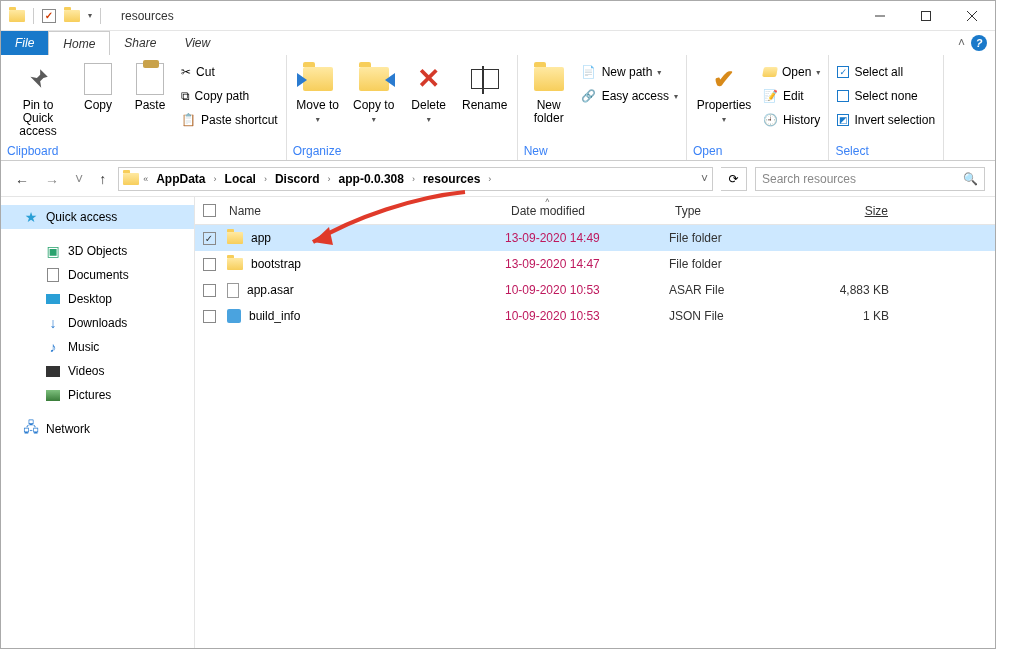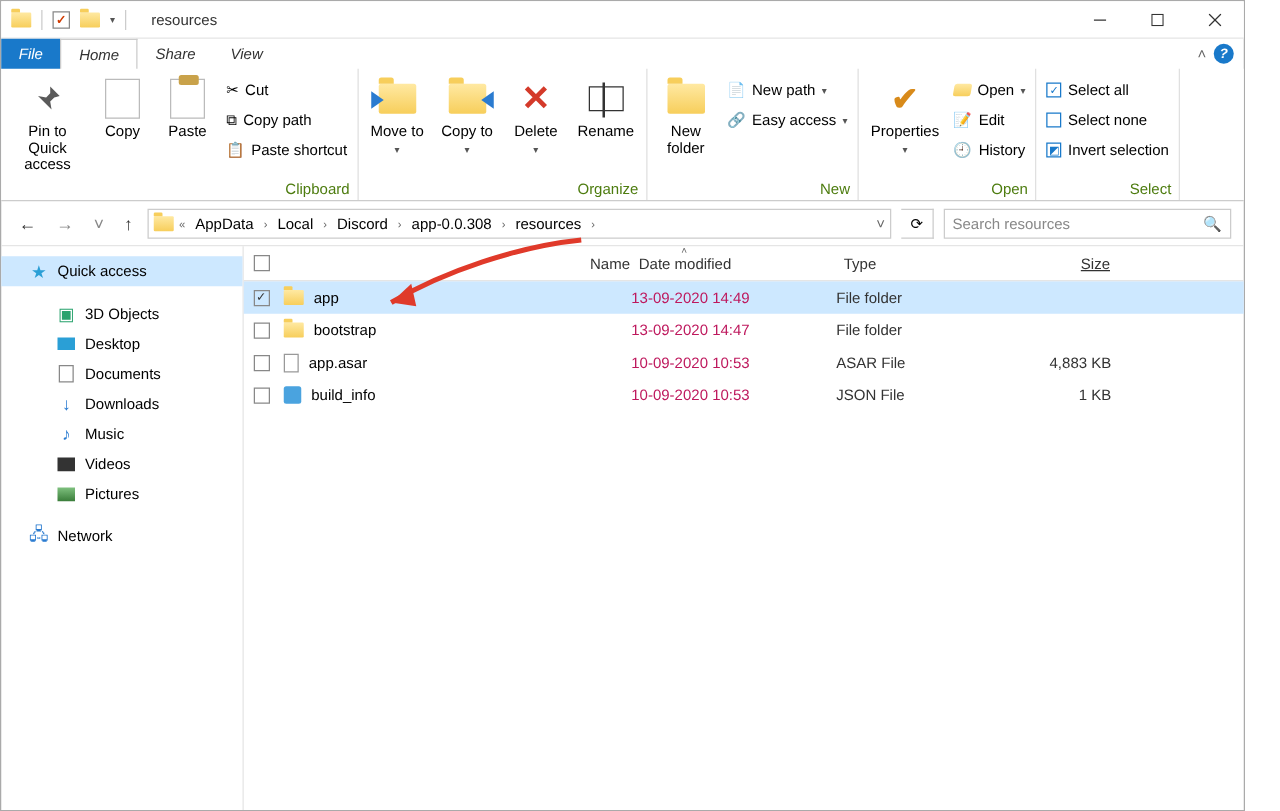--- a/index.html
+++ b/index.html
@@ -21,21 +21,21 @@
   .menu-tabs { height: 24px; display: flex; align-items: stretch; font-style: italic; }
   .menu-tabs .tab { padding: 0 14px; display: flex; align-items: center; color: #333; }
   .menu-tabs .tab.file { background: #1979ca; color: #fff; }
   .menu-tabs .tab.active { border: 1px solid #ccc; border-bottom: none; background: #fff; }
   .menu-tabs .help-area { margin-left: auto; display:flex; align-items:center; padding-right:8px; gap:6px;}
   .help-circle { width:16px; height:16px; border-radius:50%; background:#1979ca; color:#fff; display:flex; align-items:center; justify-content:center; font-size:11px; font-weight:bold;}
 
   .ribbon { height: 106px; border-bottom: 1px solid #ccc; display: flex; background: #fff; }
   .ribbon-group { display: flex; flex-direction: column; border-right: 1px solid #e0e0e0; padding: 4px 6px 2px 6px; }
   .ribbon-group .group-body { display: flex; flex: 1; gap: 6px; align-items: flex-start; }
-  .ribbon-group .group-label { text-align: right; color: #4d7c0f; padding-top: 2px; }
+  .ribbon-group .group-label { text-align: left; color: #3b82f6; padding-top: 2px; }
   .rb-big { display: flex; flex-direction: column; align-items: center; justify-content: flex-start; width: 62px; padding-top: 4px; gap: 4px; text-align: center; line-height: 1.1; }
   .rb-big .ic { width: 32px; height: 32px; display:flex; align-items:center; justify-content:center; }
   .rb-small { display: flex; align-items: center; gap: 5px; height: 22px; padding: 0 2px; white-space: nowrap; }
   .rb-col { display: flex; flex-direction: column; gap: 2px; padding-top: 2px;}
 
   .pin-ic { width:26px; height:26px; }
   .copy-ic, .paste-ic { width:28px; height:32px; border:1px solid #bbb; background:#fff; position:relative; }
   .paste-ic::before { content:""; position:absolute; top:-4px; left:6px; width:16px; height:8px; background:#c9a24a; border-radius:2px;}
   .folder-big { width:30px; height:24px; background:linear-gradient(#ffe9a2,#f7ce5b); border-radius:2px; position:relative; }
   .folder-big::before { content:""; position:absolute; top:-5px; left:0; width:12px; height:5px; background:#f7ce5b; border-radius:2px 2px 0 0;}
@@ -45,21 +45,21 @@
   .rename-ic { width:28px; height:20px; border:1px solid #333; position:relative;}
   .rename-ic::after{content:""; position:absolute; left:10px; top:-4px; width:2px; height:28px; background:#333;}
   .check-orange { font-size:26px; color:#d88a1a; font-weight:bold;}
   .folder-open { width:30px; height:22px; background:linear-gradient(#ffe9a2,#f7ce5b); transform:skewX(-10deg); border-radius:2px;}
   .sel-ic { width:12px; height:12px; border:1px solid #1979ca; display:inline-flex; align-items:center; justify-content:center; color:#1979ca; font-size:9px;}
 
   .nav-row { height: 36px; display: flex; align-items: center; gap: 8px; padding: 0 10px; border-bottom: 1px solid #e5e5e5; }
   .nav-btn { color:#888; padding:0 4px; font-size:14px;}
   .nav-btn.enabled { color:#333; }
   .addr-bar { flex:1; height:24px; border:1px solid #ccc; display:flex; align-items:center; padding:0 4px; gap:2px; overflow:hidden;}
-  .addr-bar .crumb { padding: 0 4px; white-space:nowrap; }
+  .addr-bar .crumb { padding: 0 4px; white-space:nowrap;font-weight:bold; }
   .addr-bar .chev { color:#666; font-size:9px; padding:0 2px;}
   .refresh-box { width:26px; height:24px; border:1px solid #ccc; border-left:none; display:flex; align-items:center; justify-content:center;}
   .search-box { width:230px; height:24px; border:1px solid #ccc; display:flex; align-items:center; padding:0 6px; color:#888; gap:4px;}
   .search-box .mag { margin-left:auto; }
 
   .content { display:flex; height: calc(100% - 30px - 24px - 106px - 36px); }
   .sidebar { width:194px; border-right:1px solid #e5e5e5; padding-top:8px; }
   .side-item { display:flex; align-items:center; gap:7px; height:24px; padding-left:22px; }
   .side-item.sub { padding-left:44px; }
   .side-item.sel { background:#cde8ff; }
@@ -73,21 +73,21 @@
   .music-ic { color:#2a7bd0; font-size:14px;}
   .pic-ic { width:14px; height:11px; background:linear-gradient(#7ec07e,#3a7d3a);}
   .vid-ic { width:14px; height:11px; background:#333;}
   .disk-ic { width:14px; height:10px; background:#d0d0d0; border:1px solid #888;}
   .net-ic { color:#2a7bd0; font-size:14px;}
 
   .files { flex:1; position:relative; }
   .col-headers { height:28px; border-bottom:1px solid #e5e5e5; display:flex; align-items:center; position:relative;}
   .col-headers .cb-all { width:28px; display:flex; justify-content:center;}
   .col-headers .cb-all .box { width:13px; height:13px; border:1px solid #888;}
-  .col { padding-left:6px; color:#333; border-right:1px solid transparent;justify-content:flex-end; }
+  .col { padding-left:6px; color:#333; border-right:1px solid transparent; }
   .col.name { flex: 0 0 282px; display:flex; align-items:center; gap:6px;}
   .col.date { flex: 0 0 164px; }
   .col.type { flex: 0 0 140px; }
   .col.size { flex: 0 0 90px; text-align:right; padding-right:10px;text-decoration:underline;}
   .sort-caret { font-size:8px; color:#666; position:absolute; left:350px; top:-1px;}
 
   .row { height:26px; display:flex; align-items:center; }
   .row .cb { width:28px; display:flex; justify-content:center;}
   .row .cb .box { width:13px; height:13px; border:1px solid #888; display:flex; align-items:center; justify-content:center; color:#333; font-size:10px;}
   .row.sel { background:#cde8ff; }
@@ -331,29 +331,29 @@
         <span class="si-ic star-blue">★</span>
         <span>Quick access</span>
       </div>
       <div style="height:10px"></div>
       <div class="side-item sub">
           <span class="si-ic obj3d">▣</span>
           <span>3D Objects</span>
         </div>
       <div class="side-item sub">
           <span class="si-ic">
+            <span class="doc-ic"></span>
+          </span>
+          <span>Documents</span>
+        </div>
+      <div class="side-item sub">
+          <span class="si-ic">
             <span class="desk-ic"></span>
           </span>
           <span>Desktop</span>
-        </div>
-      <div class="side-item sub">
-          <span class="si-ic">
-            <span class="doc-ic"></span>
-          </span>
-          <span>Documents</span>
         </div>
       <div class="side-item sub">
           <span class="si-ic down-ic">↓</span>
           <span>Downloads</span>
         </div>
       <div class="side-item sub">
           <span class="si-ic music-ic">♪</span>
           <span>Music</span>
         </div>
       <div class="side-item sub">

